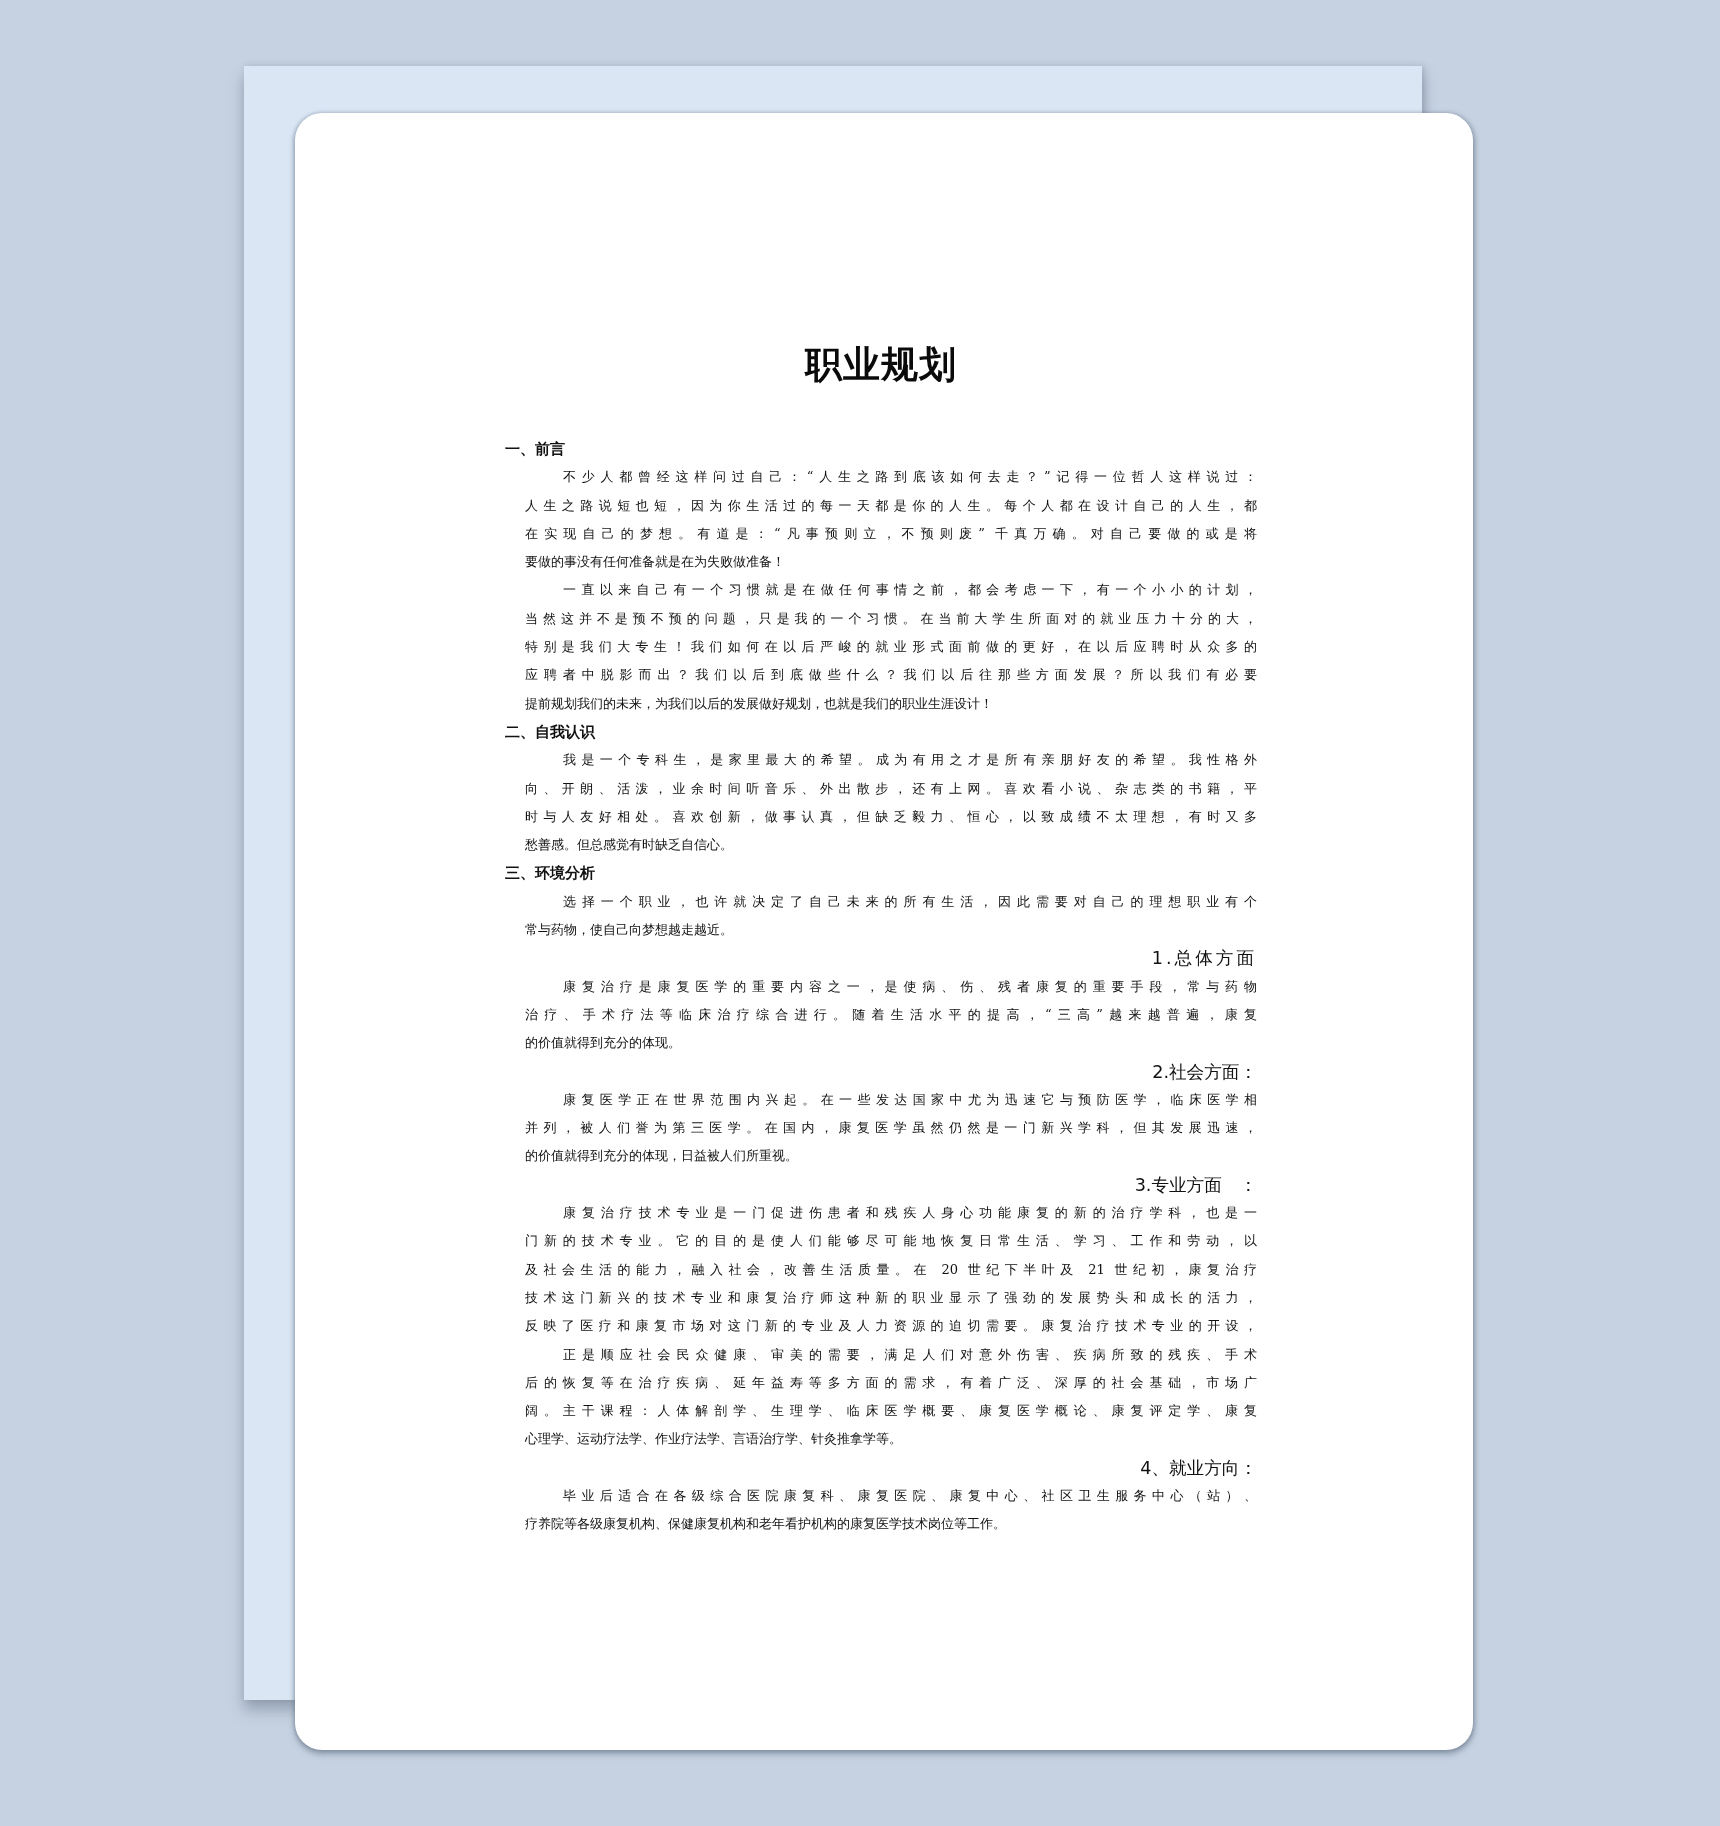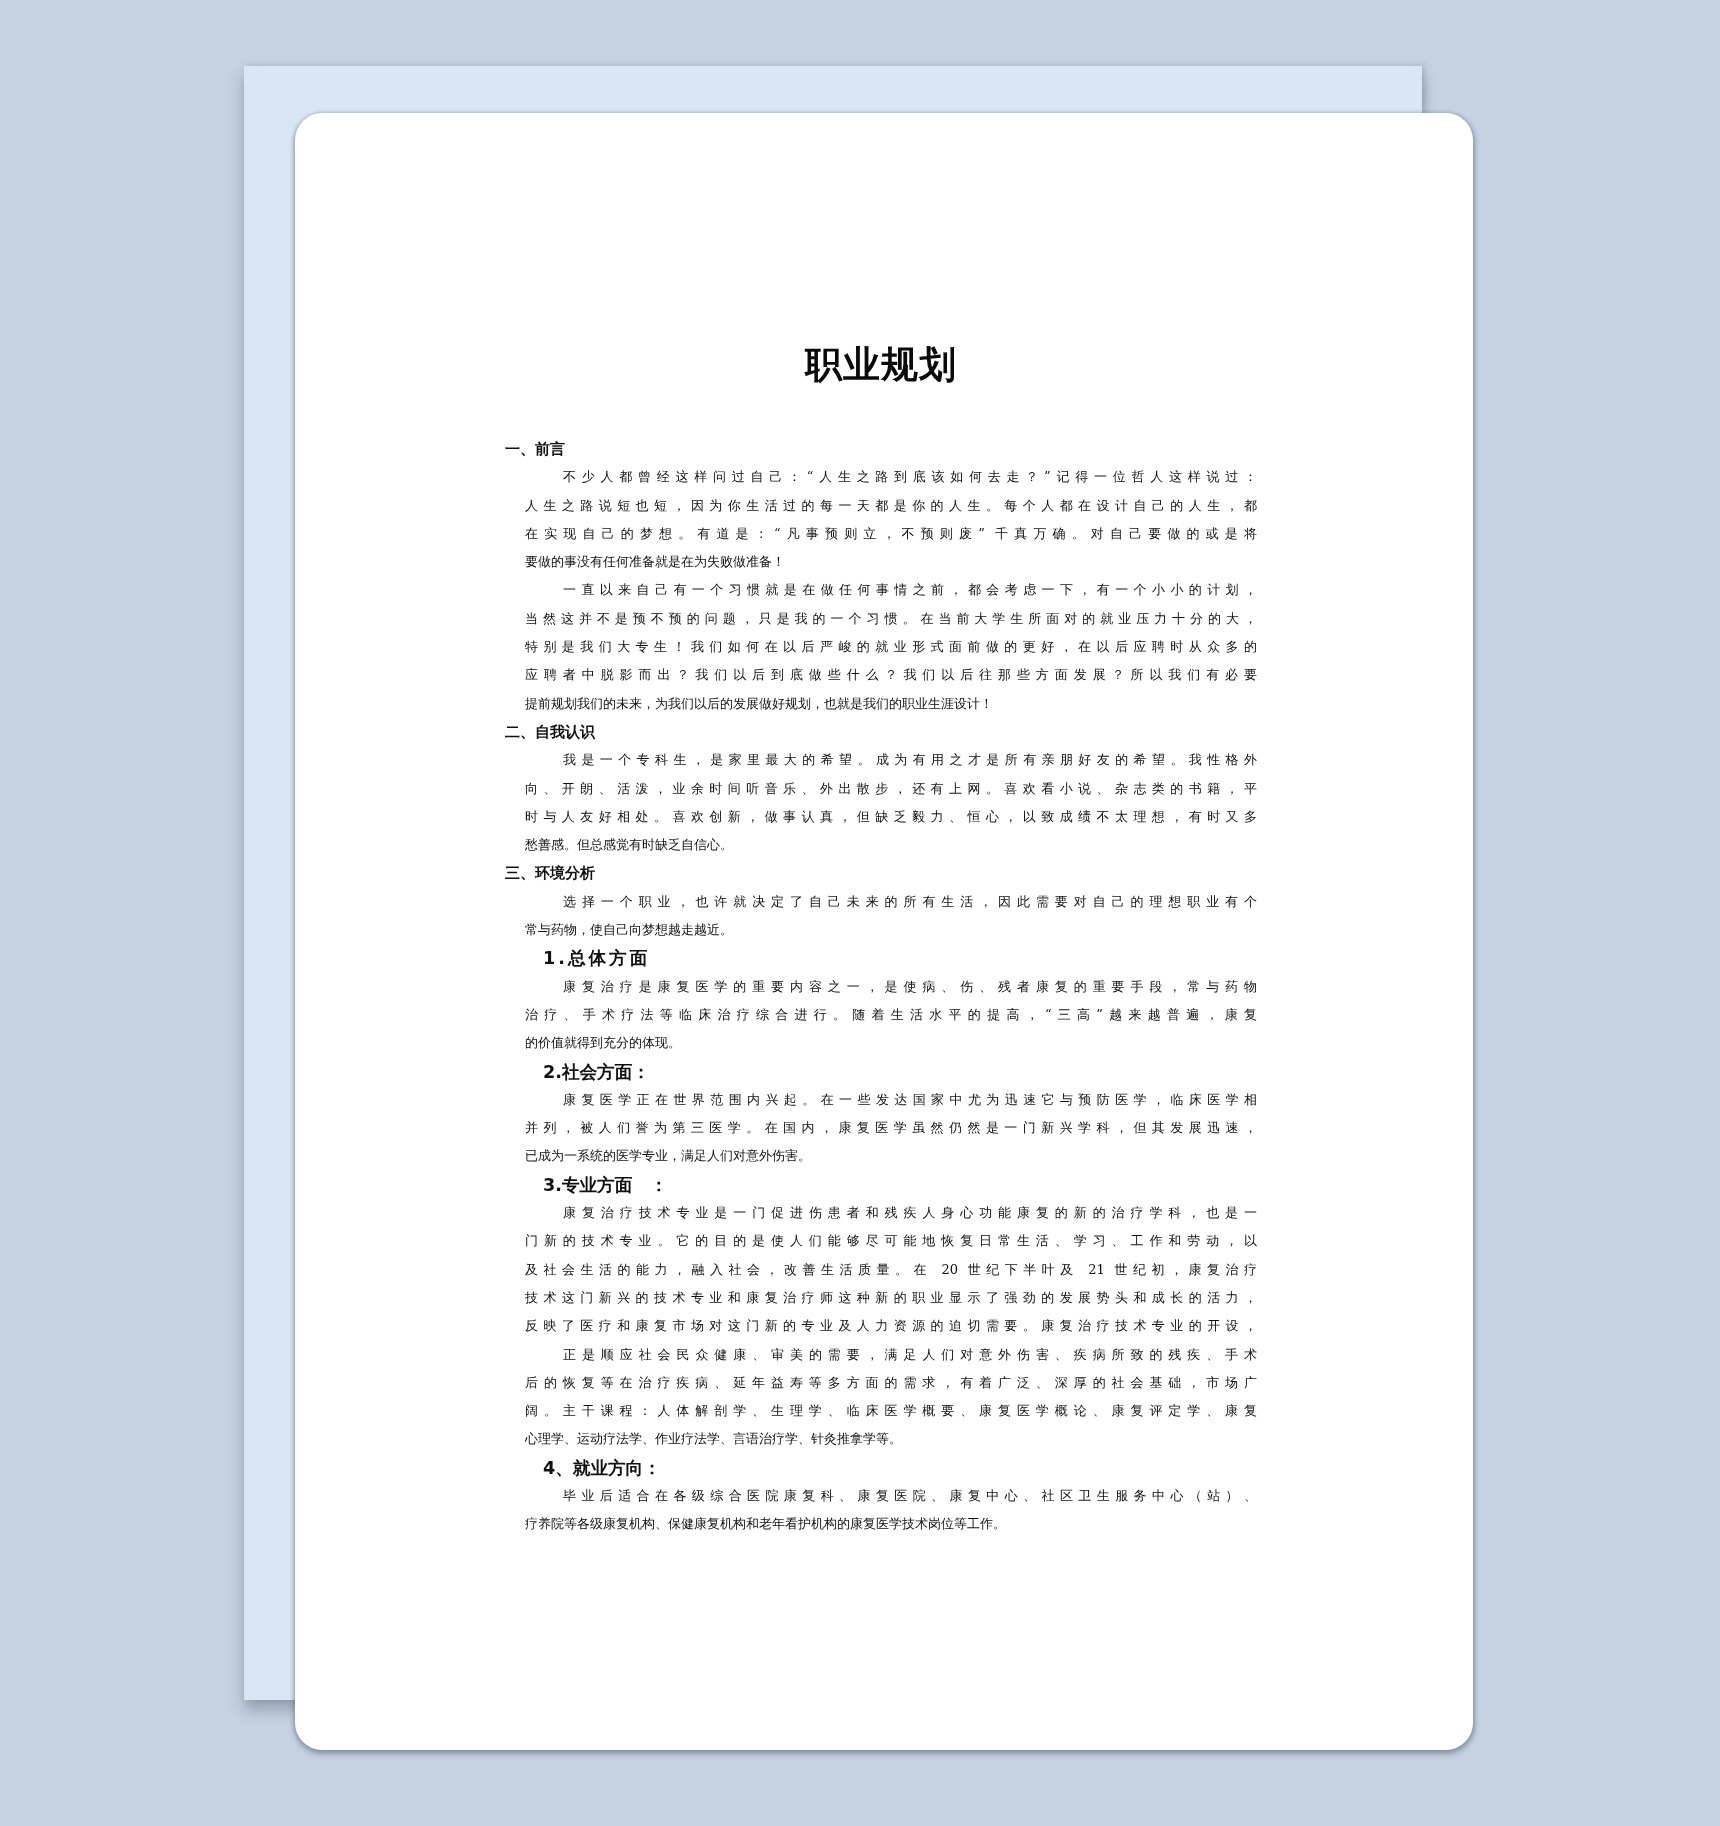--- a/index.html
+++ b/index.html
@@ -70,22 +70,23 @@
       font-family: "DejaVu Sans", "Liberation Sans", sans-serif;
       font-weight: bold;
       white-space: nowrap;
     }
     .subheading {
       font-size: 17.6px;
       line-height: 28.3px;
       height: 28.3px;
       padding-left: 38px;
       font-family: "DejaVu Sans", "Liberation Sans", sans-serif;
-      font-weight: bold;
+      font-weight: normal;
       white-space: nowrap;
+      text-align: right;
     }
     .indent {
       padding-left: 38px;
     }
   </style>
 </head>
 <body>
 
 <div class="back-page"></div>
 
@@ -126,21 +127,21 @@
     <div>
       <div class="line indent">康复治疗是康复医学的重要内容之一，是使病、伤、残者康复的重要手段，常与药物</div>
       <div class="line">治疗、手术疗法等临床治疗综合进行。随着生活水平的提高，“三高”越来越普遍，康复</div>
       <div class="line last">的价值就得到充分的体现。</div>
     </div>
 
     <div class="subheading">2.社会方面：</div>
     <div>
       <div class="line indent">康复医学正在世界范围内兴起。在一些发达国家中尤为迅速它与预防医学，临床医学相</div>
       <div class="line">并列，被人们誉为第三医学。在国内，康复医学虽然仍然是一门新兴学科，但其发展迅速，</div>
-      <div class="line last">已成为一系统的医学专业，满足人们对意外伤害。</div>
+      <div class="line last">的价值就得到充分的体现，日益被人们所重视。</div>
     </div>
 
     <div class="subheading">3.专业方面　：</div>
     <div>
       <div class="line indent">康复治疗技术专业是一门促进伤患者和残疾人身心功能康复的新的治疗学科，也是一</div>
       <div class="line">门新的技术专业。它的目的是使人们能够尽可能地恢复日常生活、学习、工作和劳动，以</div>
       <div class="line">及社会生活的能力，融入社会，改善生活质量。在 20 世纪下半叶及 21 世纪初，康复治疗</div>
       <div class="line">技术这门新兴的技术专业和康复治疗师这种新的职业显示了强劲的发展势头和成长的活力，</div>
       <div class="line">反映了医疗和康复市场对这门新的专业及人力资源的迫切需要。康复治疗技术专业的开设，</div>
     </div>

